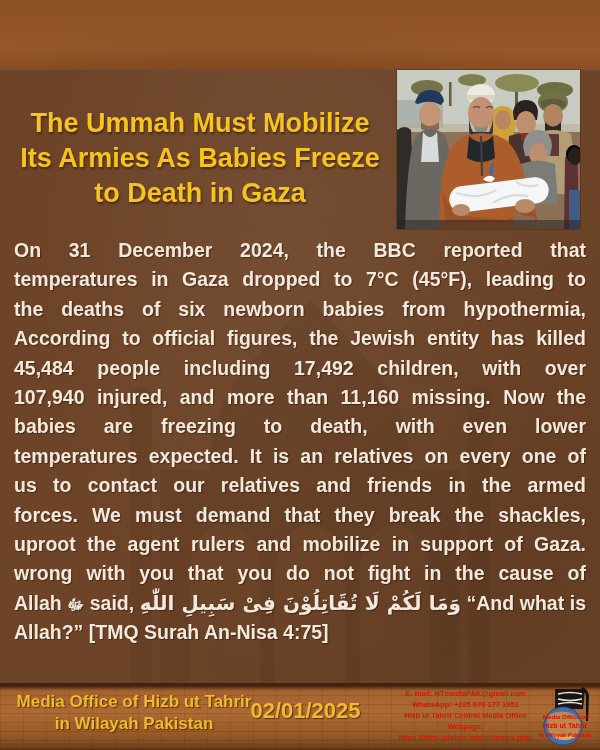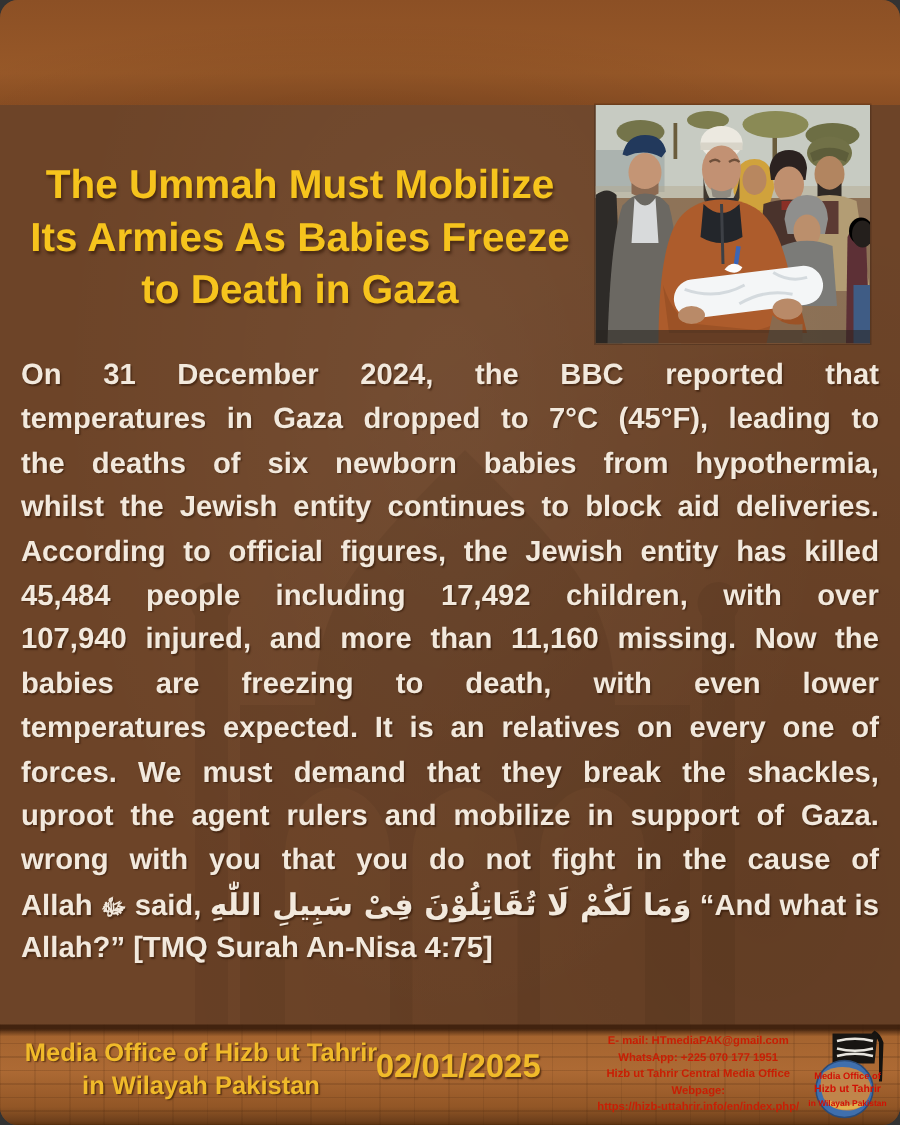--- a/index.html
+++ b/index.html
@@ -3,21 +3,20 @@
 <meta charset="utf-8">
 <style>
   html,body{margin:0;padding:0;background:#333;}
   .page{
     position:relative;width:600px;height:750px;overflow:hidden;
     font-family:"Liberation Sans","DejaVu Sans",sans-serif;
     background:
       radial-gradient(ellipse at 50% 35%, rgba(255,255,255,0.05), rgba(0,0,0,0) 62%),
       radial-gradient(ellipse at 85% 80%, rgba(0,0,0,0.10), rgba(0,0,0,0) 55%),
       #6d4428;
-    border-radius: 12px;
   }
   .top-band{
     position:absolute;left:0;top:0;width:600px;height:70px;
     background:
       radial-gradient(ellipse at 40% 120%, rgba(0,0,0,0.10), rgba(0,0,0,0) 60%),
       linear-gradient(180deg,#8c5025 0%,#975828 70%,#8a4e23 100%);
   }
   .mosque-watermark{
     position:absolute;left:120px;top:290px;width:380px;height:400px;opacity:0.07;
     pointer-events:none;
@@ -172,26 +171,26 @@
       <path d="M118 140 q8 8 20 6 l0 13 h-24 z" fill="#8a6a4e"></path>
 
       <path d="M0 150 h183 v9 h-183 z" fill="#2a241f" opacity="0.55"></path>
     </svg>
   </div>
 
   <div class="body-text">
     <div class="body-line">On 31 December 2024, the BBC reported that</div>
     <div class="body-line">temperatures in Gaza dropped to 7°C (45°F), leading to</div>
     <div class="body-line">the deaths of six newborn babies from hypothermia,</div>
-    <div class="body-line">whilst the Jewish entity continues to block aid deliveries.</div>
     <div class="body-line">According to official figures, the Jewish entity has killed</div>
     <div class="body-line">45,484 people including 17,492 children, with over</div>
     <div class="body-line">107,940 injured, and more than 11,160 missing. Now the</div>
     <div class="body-line">babies are freezing to death, with even lower</div>
     <div class="body-line">temperatures expected. It is an relatives on every one of</div>
+    <div class="body-line">us to contact our relatives and friends in the armed</div>
     <div class="body-line">forces. We must demand that they break the shackles,</div>
     <div class="body-line">uproot the agent rulers and mobilize in support of Gaza.</div>
     <div class="body-line">wrong with you that you do not fight in the cause of</div>
     <div class="body-line">
       <span>Allah</span>
       <span class="honorific">ﷻ</span>
       <span>said,</span>
       <span class="arabic">وَمَا لَكُمْ لَا تُقَاتِلُوْنَ فِىْ سَبِيلِ اللّٰهِ</span>
       <span>“And what is</span>
     </div>

